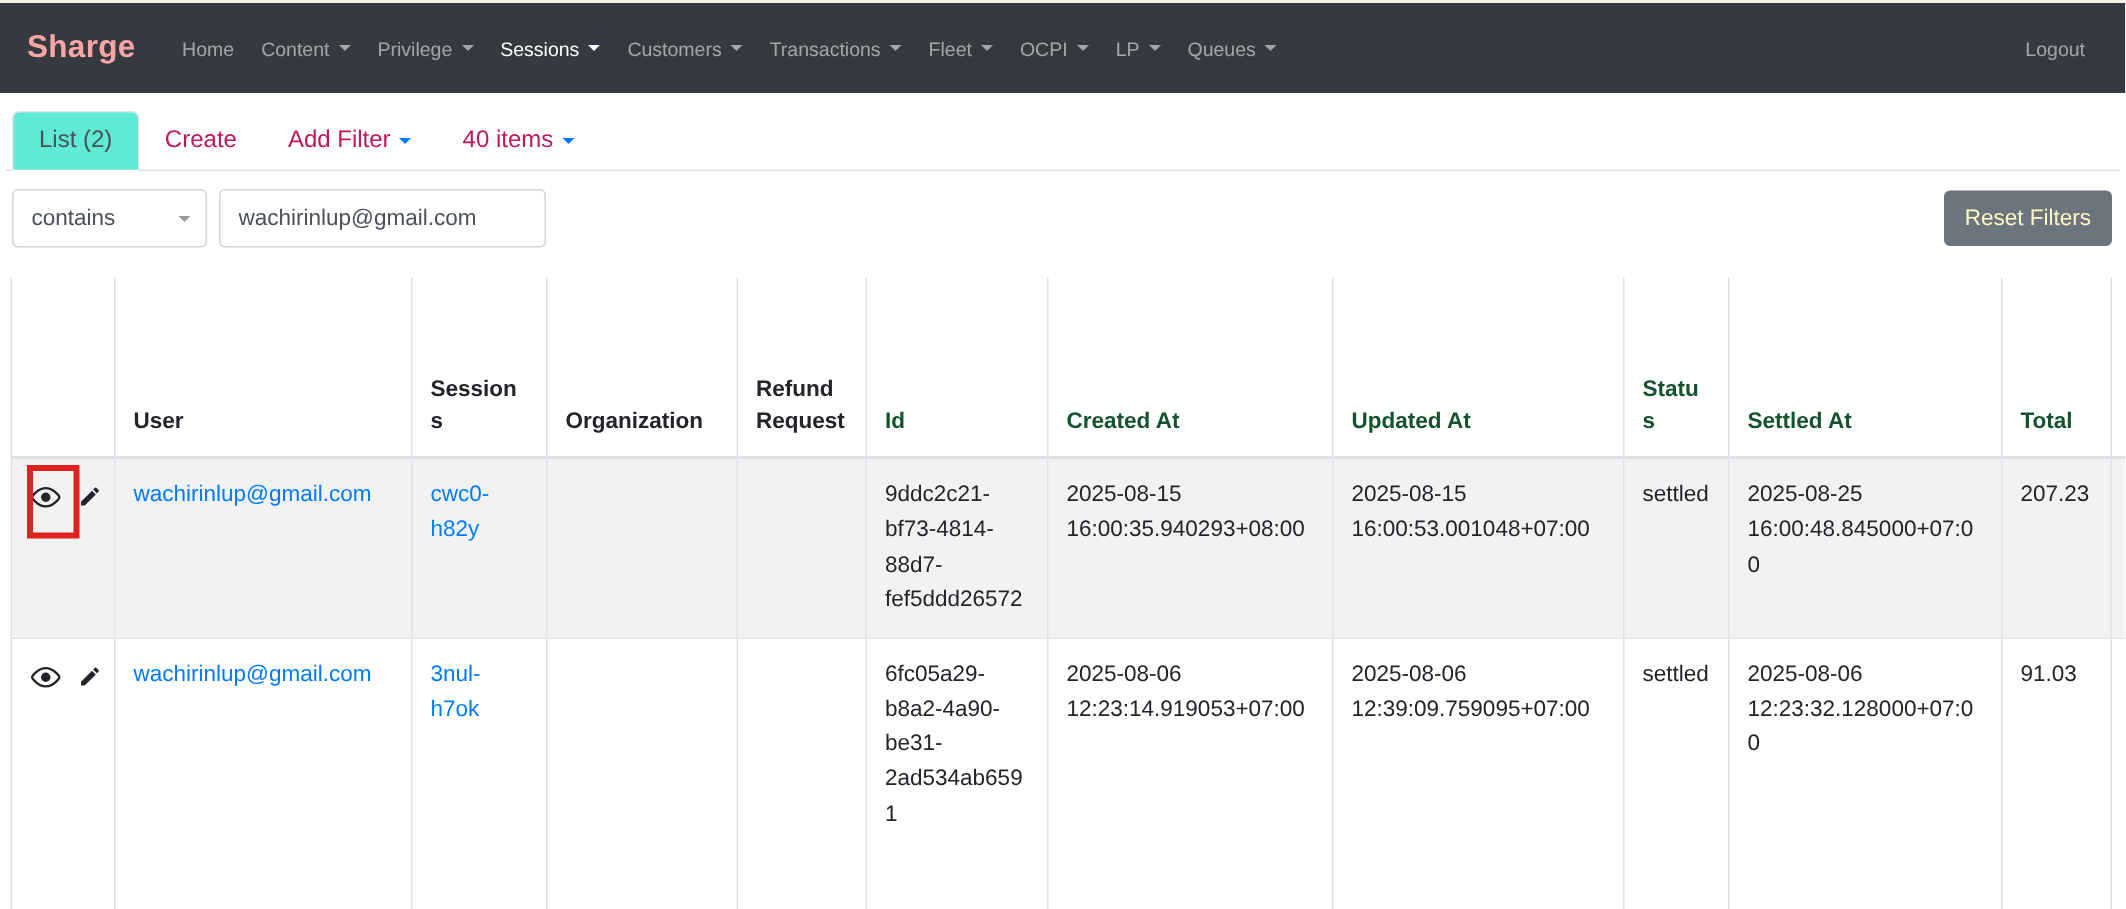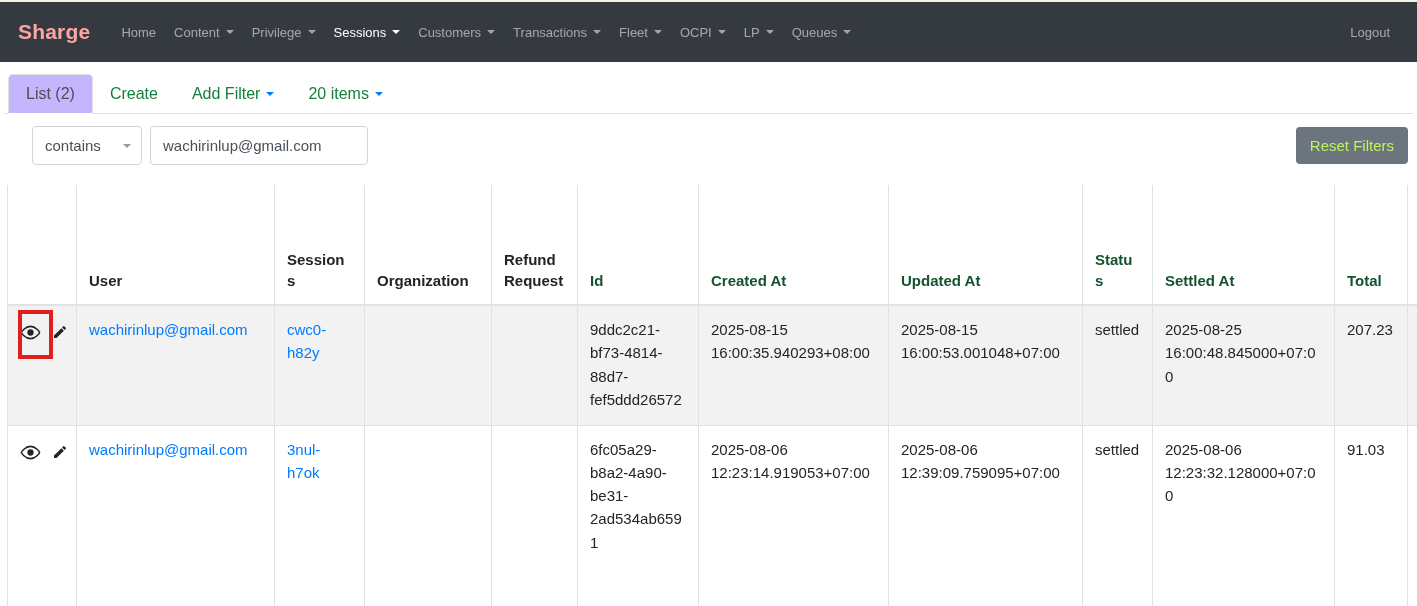--- a/index.html
+++ b/index.html
@@ -33,44 +33,44 @@
   .content { padding: 0 4px; }
   .tabs {
     display: flex; align-items: flex-end; border-bottom: 1px solid #dee2e6;
     margin-top: 6px; padding-left: 4px; height: 46px;
   }
   .tab {
     font-size: 16px; padding: 10px 17px; cursor: pointer; text-decoration: none;
     display: inline-flex; align-items: center;
   }
   .tab.active {
-    color: #495057; background: #c4b5fd; border: 1px solid #dee2e6; border-bottom: 1px solid #fff;
+    color: #495057; background: #5eead4; border: 1px solid #dee2e6; border-bottom: 1px solid #fff;
     border-radius: 5px 5px 0 0; margin-bottom: -1px;
   }
-  .tab.link { color: #15803d; }
+  .tab.link { color: #be185d; }
   .tab .caret { border-top-color: #007bff; }
 
   
   .filter-bar { display: flex; align-items: center; margin-top: 12px; padding: 0 2px; }
   .chip {
     background: #6c757d; color: #fff; border: none; border-radius: 4px;
     font-size: 15px; font-family: inherit; padding: 10px 15px; cursor: pointer;
   }
   .select-box {
-    width: 110px; height: 39px; border: 1px solid #ced4da; border-radius: 4px;
-    margin-left: 26px; padding: 0 10px 0 12px; display: flex; align-items: center;
+    width: 130px; height: 39px; border: 1px solid #ced4da; border-radius: 4px;
+    margin-left: 2px; padding: 0 10px 0 12px; display: flex; align-items: center;
     justify-content: space-between; font-size: 15px; color: #495057; cursor: pointer; background:#fff;
   }
   .select-box .caret { border-top-color: #999; }
   .filter-input {
     width: 218px; height: 39px; border: 1px solid #ced4da; border-radius: 4px;
     margin-left: 8px; padding: 0 12px; font-size: 15px; color: #495057; font-family: inherit;
   }
   .reset-btn {
-    margin-left: auto; margin-right: 3px; background: #6c757d; color: #bef264; border: none;
+    margin-left: auto; margin-right: 3px; background: #6c757d; color: #fef9c3; border: none;
     border-radius: 4px; font-size: 15px; font-family: inherit; padding: 10px 14px; cursor: pointer;
   }
 
   
   .table-wrap { margin-top: 20px; margin-left: 3px; }
   table { border-collapse: collapse; table-layout: fixed; width: 1460px; font-size: 15px; }
   th, td { border: 1px solid #dee2e6; padding: 12px; vertical-align: top; text-align: left; overflow-wrap: break-word; }
   thead th { border-top: none; border-bottom-width: 2px; height: 120px; vertical-align: bottom; font-weight: 700; color: #212529; line-height: 1.45; }
   th .th-link { color: #14532d; text-decoration: none; font-weight: 700; cursor: pointer; }
   td { line-height: 1.55; color: #212529; }
@@ -142,21 +142,21 @@
   <div class="content">
 
     <div class="tabs">
       <a class="tab active">List (2)</a>
       <a class="tab link">Create</a>
       <a class="tab link">
           <span>Add Filter</span>
           <span class="caret"></span>
         </a>
       <a class="tab link">
-          <span>20 items</span>
+          <span>40 items</span>
           <span class="caret"></span>
         </a>
     </div>
 
     <div class="filter-bar">
       <div class="select-box">
         <span>contains</span>
         <span class="caret"></span>
       </div>
       <input class="filter-input" type="text" value="wachirinlup@gmail.com" style="">

